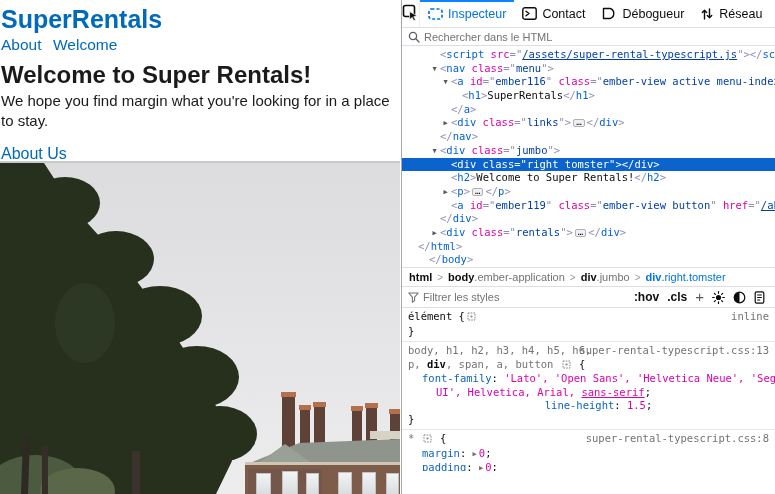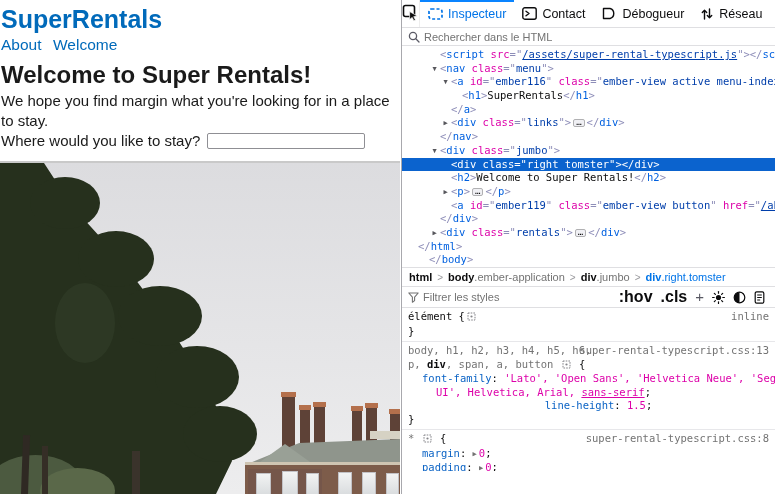--- a/index.html
+++ b/index.html
@@ -85,21 +85,21 @@
   .bc-sep { color:#9a9a9e; font-size:10px; }
   .bc-item { cursor:pointer; }
   .bc-tag { font-weight:600; color:#0c0c0d; }
   .bc-cls { color:#737373; }
   .bc-item.sel .bc-tag, .bc-item.sel .bc-cls { color:#0074e8; }
 
   .styles-toolbar { height:21px; border-bottom:1px solid #dfdfe2; display:flex; align-items:center; padding:0 6px; gap:4px; }
   .styles-toolbar input { flex:1; border:none; outline:none; font-size:11px; }
   .styles-toolbar input::placeholder { color:#737373; }
   .st-right { display:flex; align-items:center; gap:8px; padding-right:4px; }
-  .st-toggle { font-size:16px; font-weight:600; color:#0c0c0d; cursor:pointer; }
+  .st-toggle { font-size:12px; font-weight:600; color:#0c0c0d; cursor:pointer; }
   .st-plus { font-size:15px; color:#585963; line-height:10px; cursor:pointer; }
   .st-icon { display:flex; align-items:center; cursor:pointer; }
 
   .rules { font-family:"DejaVu Sans Mono","Liberation Mono",monospace; font-size:10.5px; overflow:hidden; height:163px; }
   .rule { border-bottom:1px solid #e7e7ea; padding:2px 0 3px 0; }
   .rline { line-height:13.5px; white-space:pre; overflow:hidden; }
   .rloc { float:right; padding-right:6px; color:#737373; cursor:pointer; }
   .rk-sel { color:#737373; }
   .rk-selm { color:#0c0c0d; font-weight:700; }
   .rk-prop { color:#0b63c5; }
@@ -116,20 +116,21 @@
 <div class="screen">
 
   <div class="page">
     <a class="brand">SuperRentals</a>
     <div class="navlinks">
       <a>About</a>
       <a>Welcome</a>
     </div>
     <div class="h2">Welcome to Super Rentals!</div>
     <div class="tagline">We hope you find margin what you're looking for in a place to stay.</div>
+    <div><a class="aboutus">About Us</a></div>
     <div class="searchrow">
       <span>Where would you like to stay?</span>
       <input type="text" value="" style="">
     </div>
 
     
     <div class="photo">
       <div class="ph tree-main"></div>
       <div class="ph blob b1"></div>
       <div class="ph blob b2"></div>

